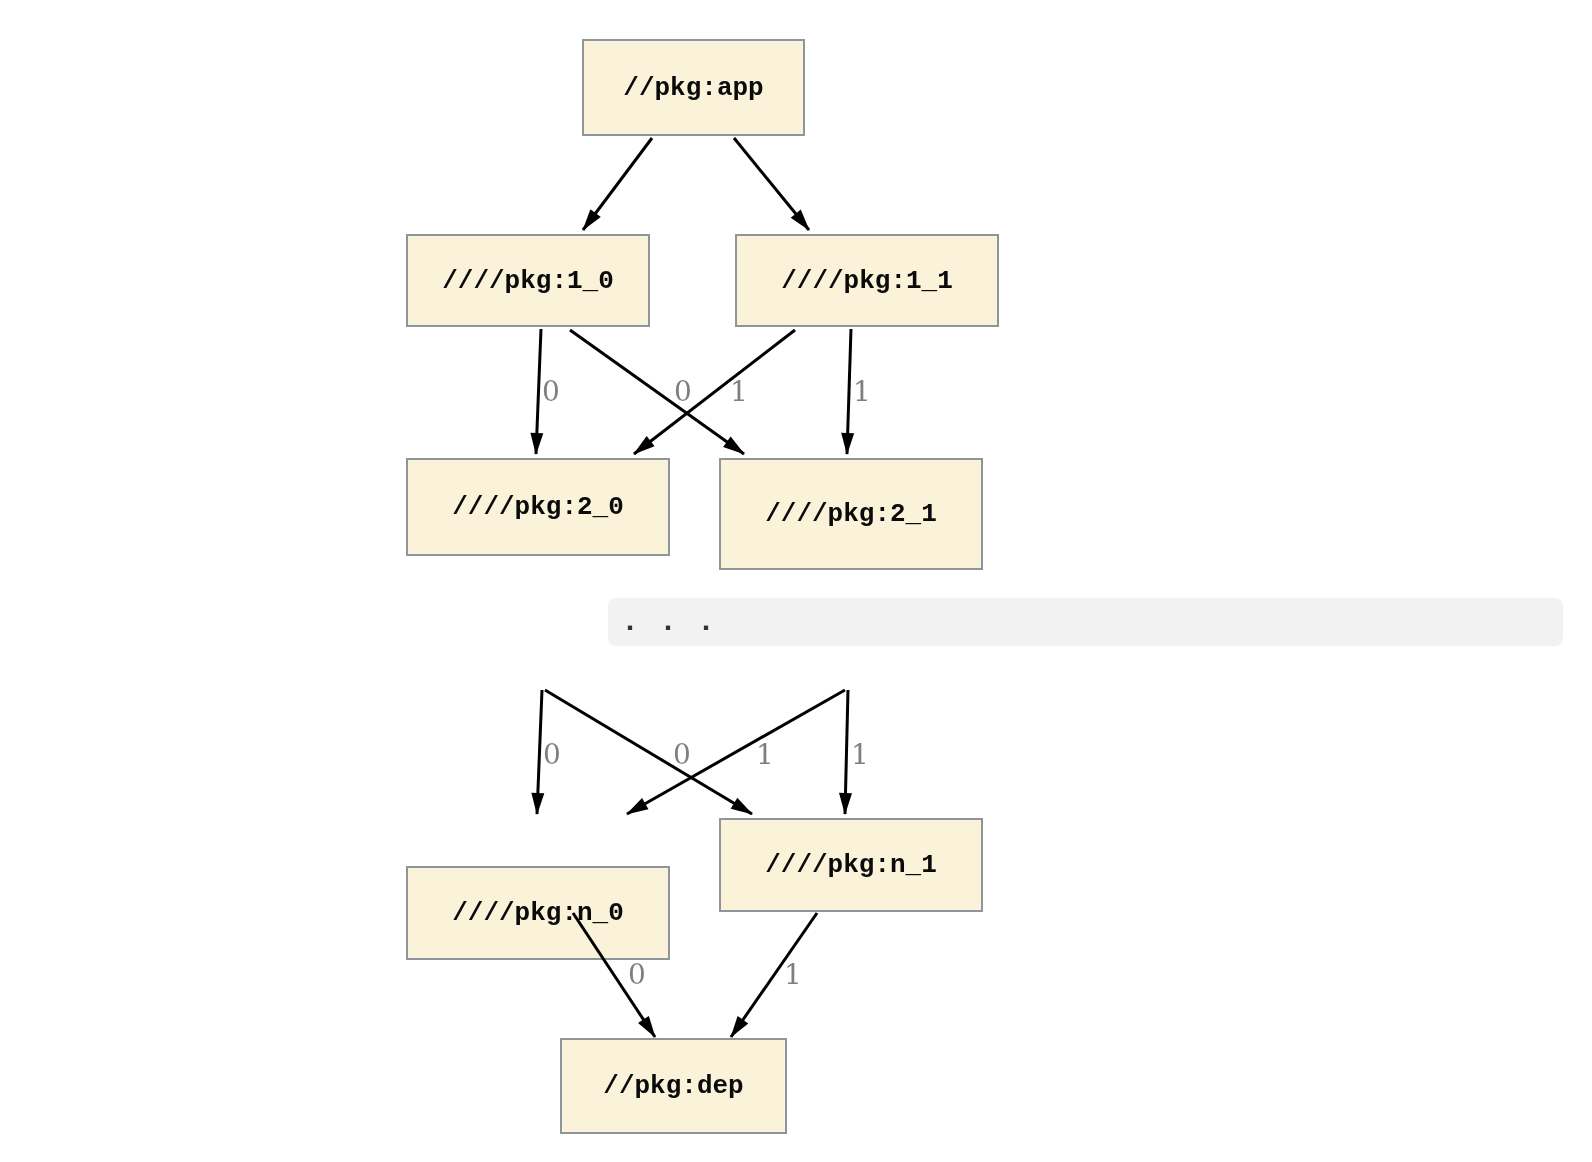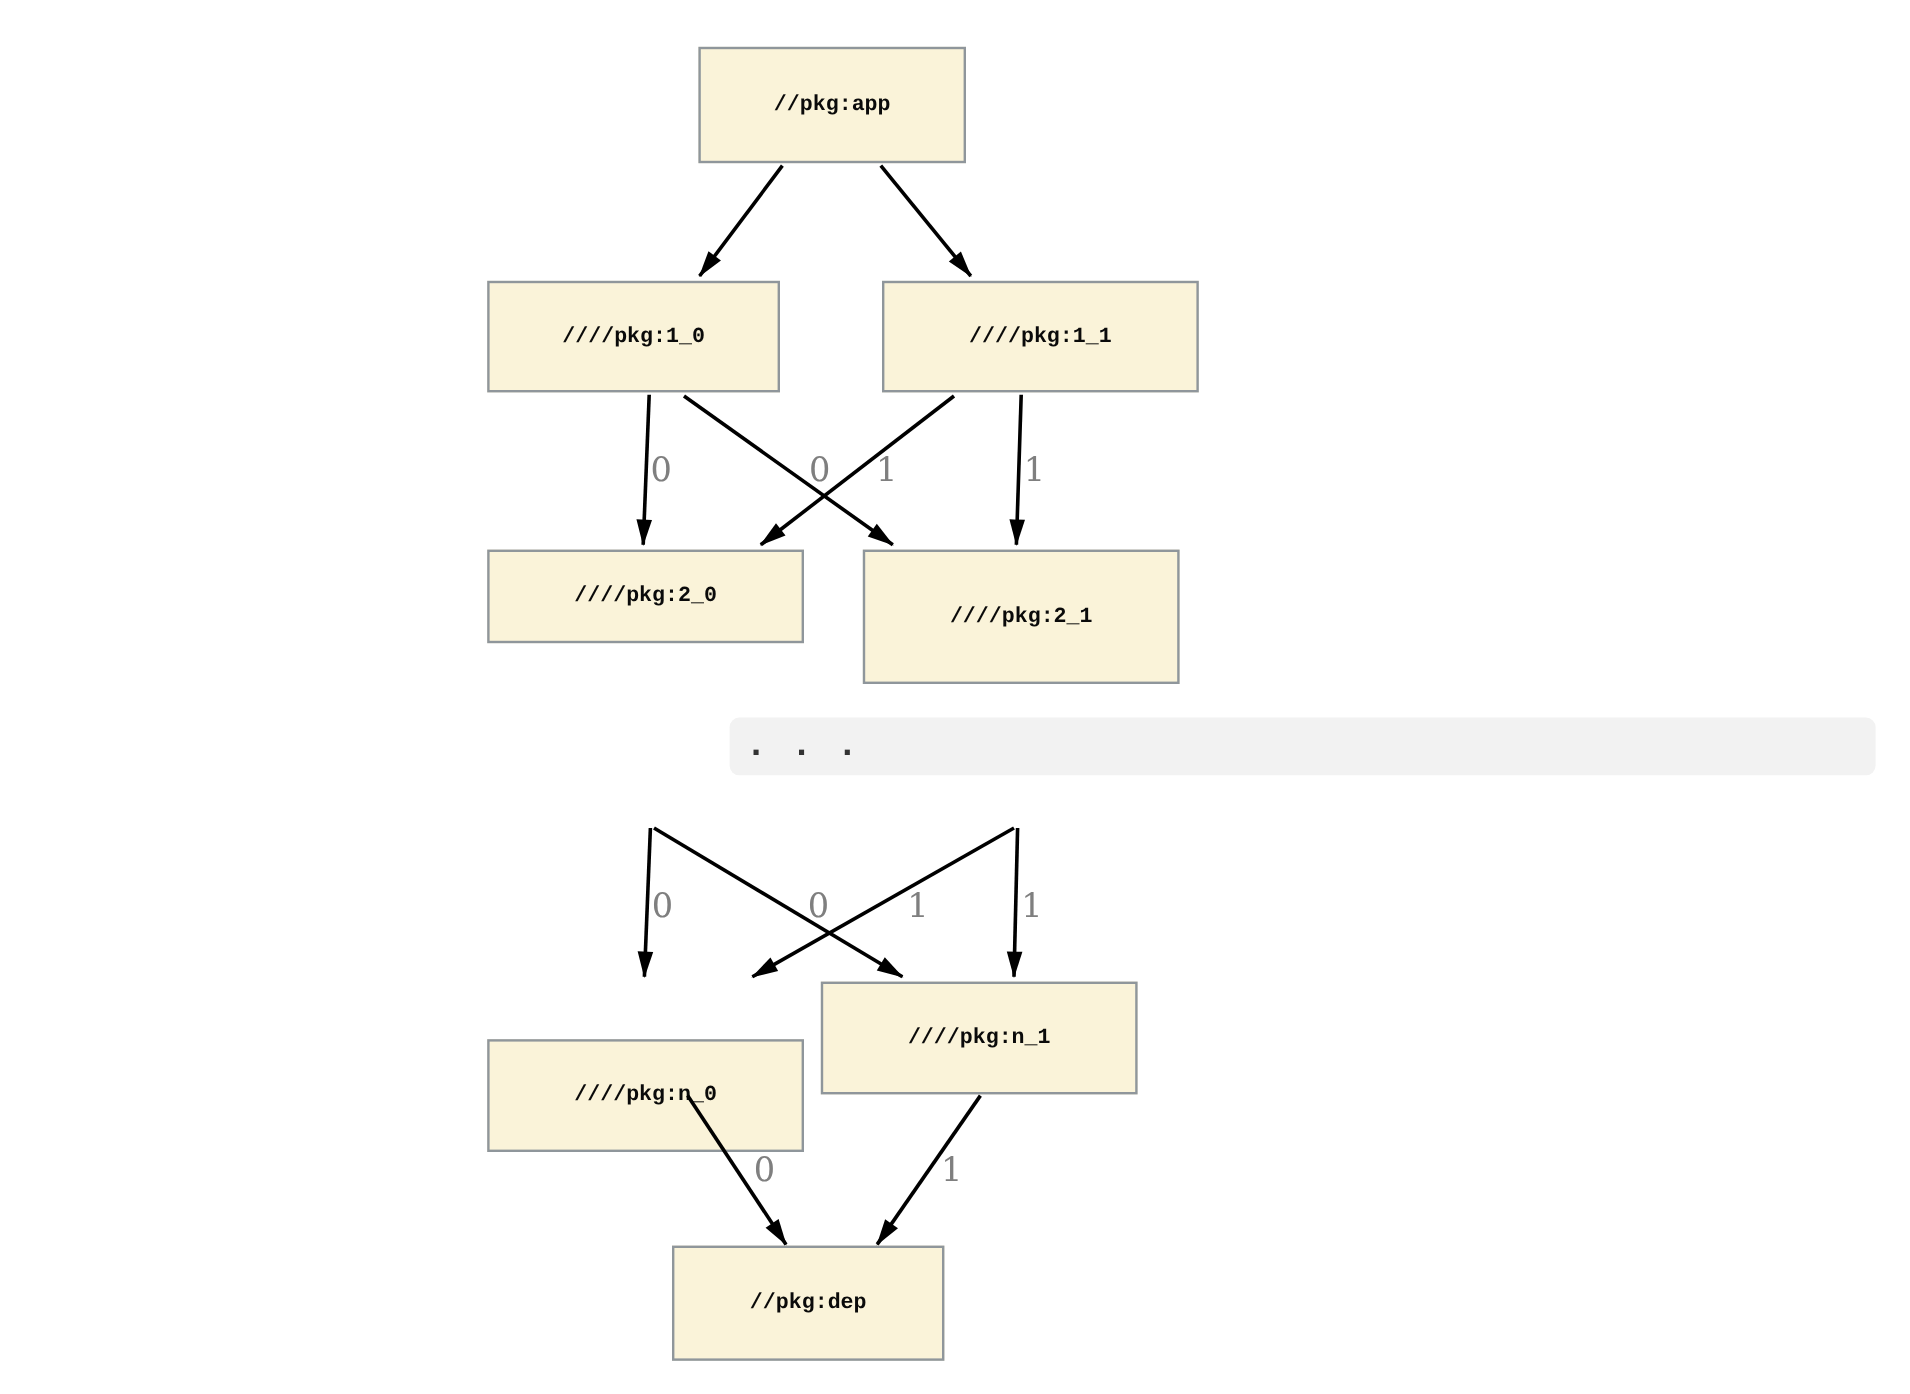--- a/index.html
+++ b/index.html
@@ -17,21 +17,21 @@
     background: #faf3d9;
     border: 2px solid #8f969b;
     box-sizing: border-box;
     display: flex;
     align-items: center;
     justify-content: center;
   }
   .node-label {
     font-family: "Liberation Mono", monospace;
     font-weight: bold;
-    font-size: 18px;
+    font-size: 26px;
     color: #0a0a0a;
     white-space: pre;
   }
 
   svg.edges-layer {
     position: absolute; left: 0; top: 0;
     pointer-events: none;
   }
   svg.edges-layer path.edge {
     stroke: #000000;
@@ -78,35 +78,35 @@
     <span class="node-label">//pkg:app</span>
   </div>
 
   <div class="node" style="left:406px; top:234px; width:244px; height:93px;">
     <span class="node-label">////pkg:1_0</span>
   </div>
   <div class="node" style="left:735px; top:234px; width:264px; height:93px;">
     <span class="node-label">////pkg:1_1</span>
   </div>
 
-  <div class="node" style="left:406px; top:458px; width:264px; height:78px;align-items:center;">
+  <div class="node" style="left:406px; top:458px; width:264px; height:98px;align-items:center;">
     <span class="node-label">////pkg:2_0</span>
   </div>
   <div class="node" style="left:719px; top:458px; width:264px; height:112px;">
     <span class="node-label">////pkg:2_1</span>
   </div>
 
   <div class="ellipsis-band">
     <span class="ellipsis-text">. . .</span>
   </div>
 
   <div class="node" style="left:406px; top:866px; width:264px; height:94px;">
     <span class="node-label">////pkg:n_0</span>
   </div>
-  <div class="node" style="left:684px; top:818px; width:264px; height:94px;align-items:center;">
+  <div class="node" style="left:719px; top:818px; width:264px; height:94px;align-items:center;">
     <span class="node-label">////pkg:n_1</span>
   </div>
 
   <div class="node" style="left:560px; top:1038px; width:227px; height:96px;">
     <span class="node-label">//pkg:dep</span>
   </div>
 
   <svg class="edges-layer" width="1592" height="1162" viewBox="0 0 1592 1162">
     <defs>
       <marker id="arrow" viewBox="0 0 24 16" markerWidth="24" markerHeight="16" refX="22" refY="8" orient="auto" markerUnits="userSpaceOnUse">

